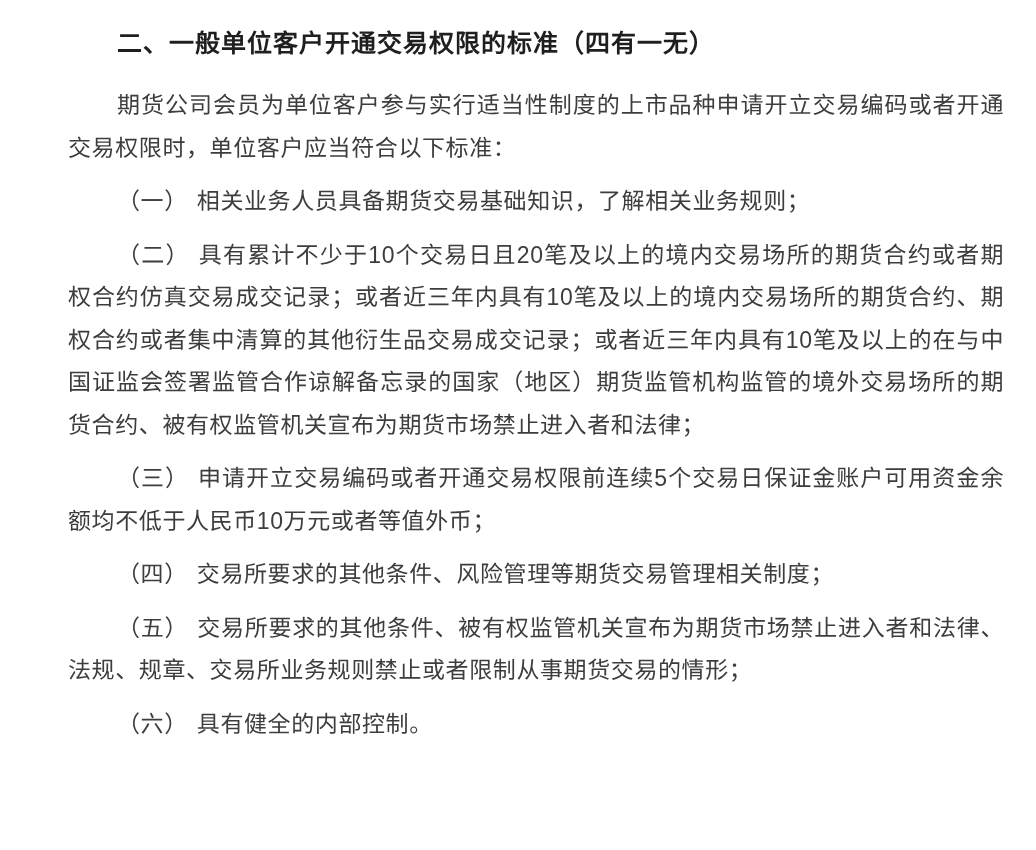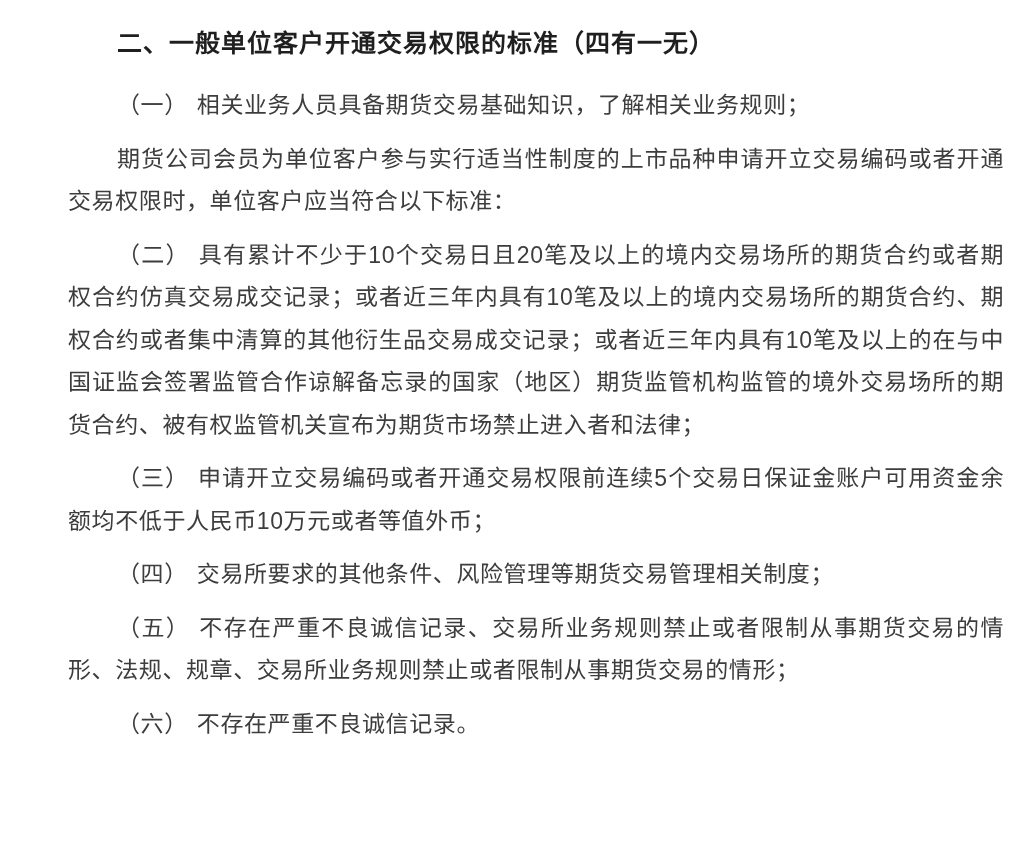--- a/index.html
+++ b/index.html
@@ -47,27 +47,27 @@
     margin-right: 9px;
   }
 </style>
 </head>
 <body>
 
 <div class="doc">
 
   <h1 class="doc-heading">二、一般单位客户开通交易权限的标准（四有一无）</h1>
 
+  <p class="doc-para">期货公司会员为单位客户参与实行适当性制度的上市品种申请开立交易编码或者开通交易权限时，单位客户应当符合以下标准：</p>
+
   <p class="doc-para"><span class="clause-number">（一）</span><span>相关业务人员具备期货交易基础知识，了解相关业务规则；</span></p>
-
-  <p class="doc-para">期货公司会员为单位客户参与实行适当性制度的上市品种申请开立交易编码或者开通交易权限时，单位客户应当符合以下标准：</p>
 
   <p class="doc-para"><span class="clause-number">（二）</span><span>具有累计不少于10个交易日且20笔及以上的境内交易场所的期货合约或者期权合约仿真交易成交记录；或者近三年内具有10笔及以上的境内交易场所的期货合约、期权合约或者集中清算的其他衍生品交易成交记录；或者近三年内具有10笔及以上的在与中国证监会签署监管合作谅解备忘录的国家（地区）期货监管机构监管的境外交易场所的期货合约、被有权监管机关宣布为期货市场禁止进入者和法律；</span></p>
 
   <p class="doc-para"><span class="clause-number">（三）</span><span>申请开立交易编码或者开通交易权限前连续5个交易日保证金账户可用资金余额均不低于人民币10万元或者等值外币；</span></p>
 
   <p class="doc-para"><span class="clause-number">（四）</span><span>交易所要求的其他条件、风险管理等期货交易管理相关制度；</span></p>
 
-  <p class="doc-para"><span class="clause-number">（五）</span><span>不存在严重不良诚信记录、交易所业务规则禁止或者限制从事期货交易的情形、法规、规章、交易所业务规则禁止或者限制从事期货交易的情形；</span></p>
+  <p class="doc-para"><span class="clause-number">（五）</span><span>交易所要求的其他条件、被有权监管机关宣布为期货市场禁止进入者和法律、法规、规章、交易所业务规则禁止或者限制从事期货交易的情形；</span></p>
 
-  <p class="doc-para"><span class="clause-number">（六）</span><span>不存在严重不良诚信记录。</span></p>
+  <p class="doc-para"><span class="clause-number">（六）</span><span>具有健全的内部控制。</span></p>
 
 </div>
 
 </body></html>

